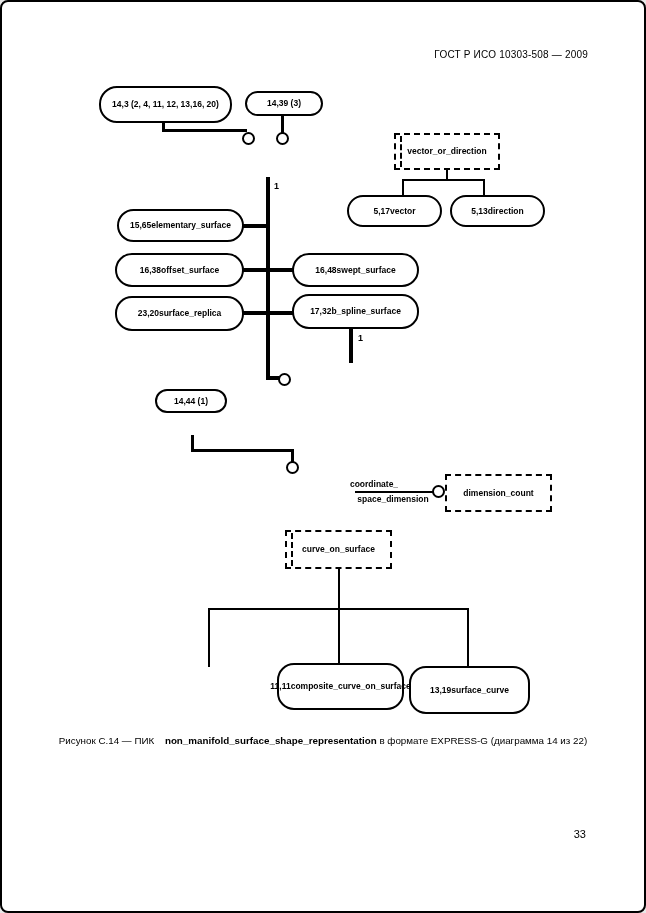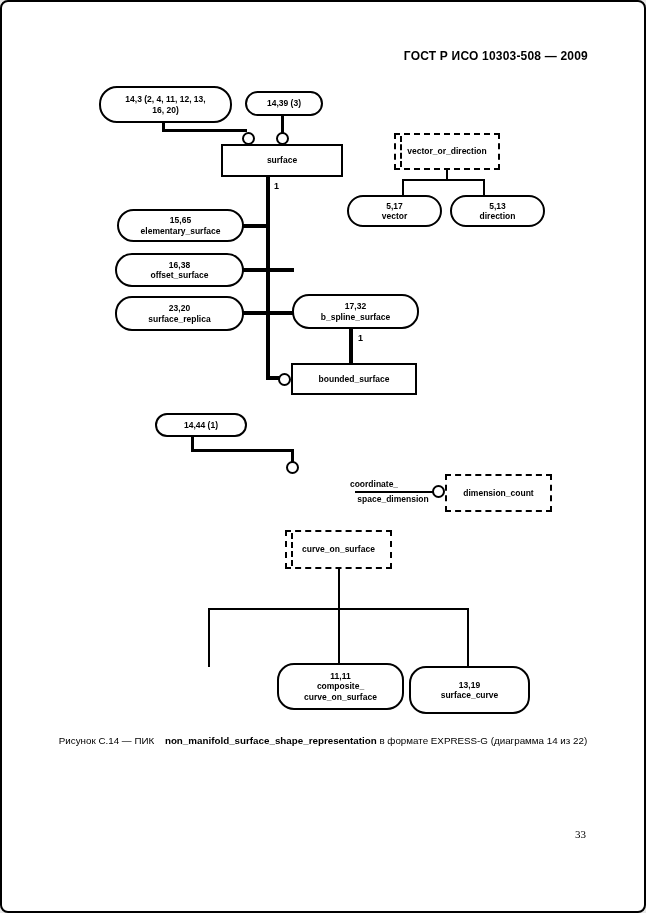--- a/index.html
+++ b/index.html
@@ -9,25 +9,25 @@
     background:#ffffff;
     border:2px solid #000;
     border-radius:8px;
     box-sizing:border-box;
     font-family:"Liberation Sans", sans-serif;
     color:#000;
     overflow:hidden;
   }
   .hdr{
     position:absolute;top:47px;right:56px;
-    font-size:12px;font-weight:bold;letter-spacing:.2px;
+    font-size:10px;font-weight:normal;letter-spacing:.2px;
   }
   .node{
     position:absolute;
-    display:flex;flex-direction:column;align-items:center;justify-content:center;
+    display:flex;flex-direction:row;align-items:center;justify-content:center;
     text-align:center;
     font-size:8.5px;font-weight:bold;line-height:1.2;
     background:#fff;
     box-sizing:border-box;
   }
   .oval{border:2px solid #000;border-radius:17px;}
   .oval-big{border:2px solid #000;border-radius:18px;}
   .rect{border:2px solid #000;}
   .dashed{border:2px dashed #000;}
   .dbl{
@@ -42,21 +42,20 @@
   .card{position:absolute;font-size:9px;font-weight:bold;}
   .attr-lbl{position:absolute;font-size:8.5px;font-weight:bold;text-align:center;line-height:1;}
   .caption{
     position:absolute;top:733px;left:0;right:0;
     text-align:center;font-size:9.8px;
   }
   .caption b{font-weight:bold;margin-left:8px;}
   .pagenum{
     position:absolute;top:826px;right:58px;
     font-size:11px;
-    font-family:Liberation Serif, serif;
   }
 </style>
 </head>
 <body>
 
 <div id="page">
 
   <div class="hdr">ГОСТ Р ИСО 10303-508 — 2009</div>
 
   <div class="ln" style="left:160px;top:119px;width:3px;height:11px"></div>
@@ -99,23 +98,20 @@
 
   <div class="node oval-big" style="left:97px;top:84px;width:133px;height:37px">
     <div>14,3 (2, 4, 11, 12, 13,</div>
     <div>16, 20)</div>
   </div>
 
   <div class="node oval" style="left:243px;top:89px;width:78px;height:25px">
     <div>14,39 (3)</div>
   </div>
 
-  <div class="node rect" style="left:219px;top:142px;width:122px;height:33px">
-    <div>surface</div>
-  </div>
 
   <div class="node dashed" style="left:392px;top:131px;width:106px;height:37px">
     <div class="dbl"></div>
     <div>vector_or_direction</div>
   </div>
 
   <div class="node oval" style="left:345px;top:193px;width:95px;height:32px">
     <div>5,17</div>
     <div>vector</div>
   </div>
@@ -128,36 +124,37 @@
   <div class="node oval" style="left:115px;top:207px;width:127px;height:33px">
     <div>15,65</div>
     <div>elementary_surface</div>
   </div>
 
   <div class="node oval" style="left:113px;top:251px;width:129px;height:34px">
     <div>16,38</div>
     <div>offset_surface</div>
   </div>
 
+  <div class="node oval" style="left:290px;top:251px;width:127px;height:34px">
+    <div>16,48</div>
+    <div>swept_surface</div>
+  </div>
 
   <div class="node oval" style="left:113px;top:294px;width:129px;height:35px">
     <div>23,20</div>
     <div>surface_replica</div>
   </div>
 
   <div class="node oval" style="left:290px;top:292px;width:127px;height:35px">
     <div>17,32</div>
     <div>b_spline_surface</div>
   </div>
 
-  <div class="node rect" style="left:289px;top:361px;width:126px;height:32px">
-    <div>bounded_surface</div>
-  </div>
 
-  <div class="node oval" style="left:153px;top:411px;width:92px;height:24px">
+  <div class="node oval" style="left:153px;top:387px;width:72px;height:24px">
     <div>14,44 (1)</div>
   </div>
 
 
   <div class="node dashed" style="left:443px;top:472px;width:107px;height:38px">
     <div>dimension_count</div>
   </div>
 
   <div class="node dashed" style="left:283px;top:528px;width:107px;height:39px">
     <div class="dbl"></div>

